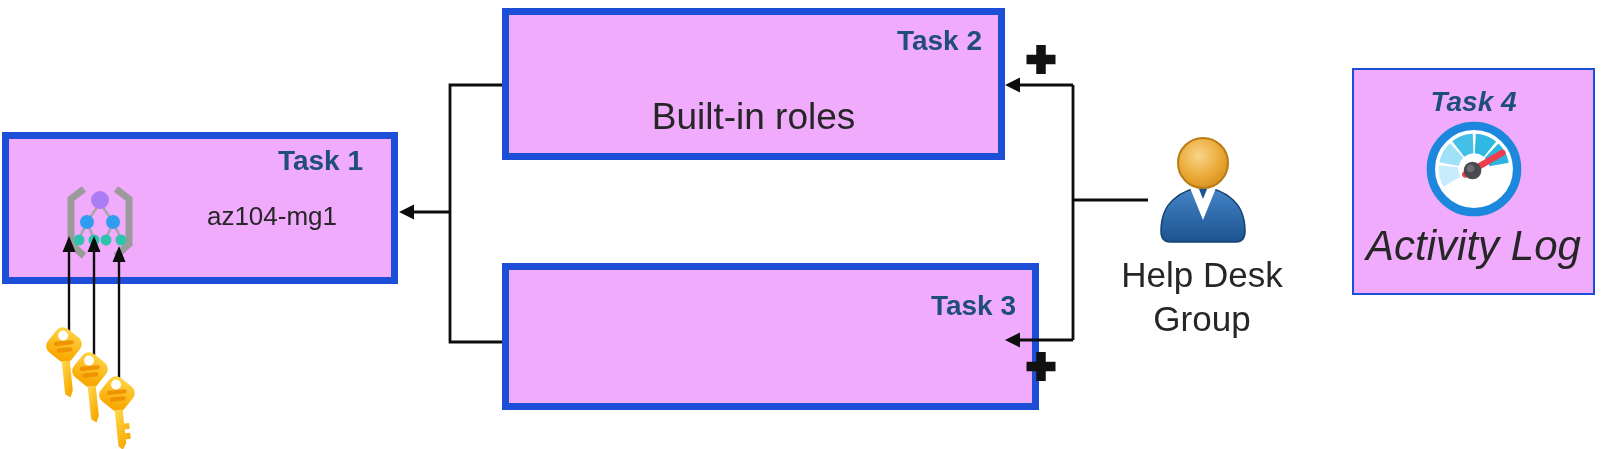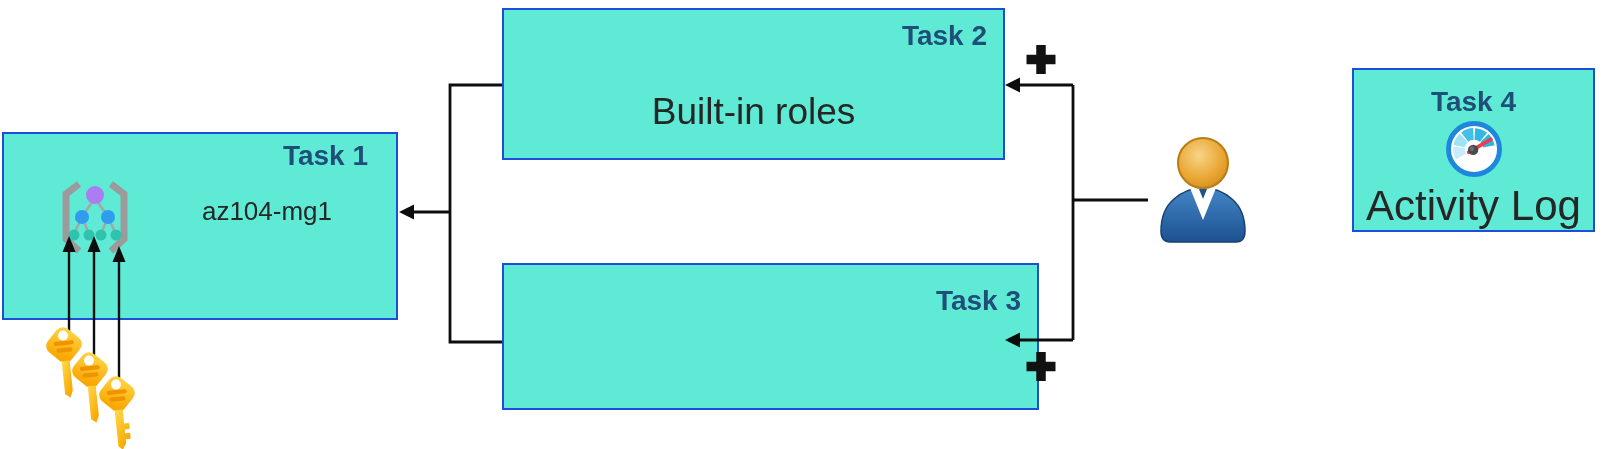--- a/index.html
+++ b/index.html
@@ -1,51 +1,51 @@
 <!DOCTYPE html>
 <html><head>
 <meta charset="utf-8">
 <style>
   html,body{margin:0;padding:0;background:#ffffff;}
   .canvas{
     position:relative;width:1606px;height:449px;background:#ffffff;
     font-family:"Liberation Sans",sans-serif;overflow:hidden;
   }
   .box{
-    position:absolute;background:#5eead4;border:2px solid #1d4ed8;
+    position:absolute;background:#f0abfc;border:7px solid #1d4ed8;
     box-sizing:border-box;
   }
   .task-label{
     position:absolute;font-weight:bold;font-size:28px;color:#1f4e79;
     white-space:nowrap;letter-spacing:0px;
   }
   .body-text{color:#262626;}
   .box-lines{
     position:absolute;left:0;right:0;text-align:center;
     font-size:37px;line-height:43px;color:#262626;
   }
   
-  .task1{left:2px;top:132px;width:396px;height:188px;}
+  .task1{left:2px;top:132px;width:396px;height:152px;}
   .task1 .task-label{top:6px;right:28px;}
   .mg-icon{position:absolute;left:52px;top:44px;width:78px;height:82px;}
   .mg-name{
     position:absolute;left:138px;top:62px;width:250px;text-align:center;
     font-size:26px;color:#262626;
   }
   
   .task2{left:502px;top:8px;width:503px;height:152px;}
   .task2 .task-label{top:10px;right:16px;}
   .task2 .box-lines{top:36px;margin-top:44px;}
   
   .task3{left:502px;top:263px;width:537px;height:147px;text-decoration:underline;}
   .task3 .task-label{top:20px;right:16px;}
   .task3 .box-lines{top:40px;}
   
-  .task4{left:1352px;top:68px;width:243px;height:164px;border-width:2px;
-    display:flex;flex-direction:column;align-items:center;}
+  .task4{left:1352px;top:68px;width:243px;height:227px;border-width:2px;
+    display:flex;flex-direction:column;align-items:center;font-style:italic;}
   .task4 .task-label{position:static;margin-top:16px;}
   .gauge-icon{width:98px;height:98px;margin-top:2px;}
   .task4-name{font-size:42px;color:#262626;margin-top:4px;white-space:nowrap;}
   
   .person-icon{position:absolute;left:1156px;top:136px;width:94px;height:110px;}
   .person-label{
     position:absolute;left:1096px;top:253px;width:212px;text-align:center;
     font-size:35px;line-height:44px;color:#262626;
   }
   
@@ -114,20 +114,21 @@
         <stop offset="0" stop-color="#f8d488"></stop>
         <stop offset="0.6" stop-color="#eaa835"></stop>
         <stop offset="1" stop-color="#cf8a1a"></stop>
       </radialGradient>
     </defs>
     <path d="M14,106 Q5,106 5,95 Q5,74 18,63 Q29,53 47,51 Q65,53 76,63 Q89,74 89,95 Q89,106 80,106 Z" fill="url(#bodyGrad)" stroke="#17426f" stroke-width="1.5"></path>
     <path d="M34,52 L47,84 L60,52 L52,48 L47,60 L42,48 Z" fill="#ffffff"></path>
     <path d="M43,53 L47,63 L51,53 Z" fill="#1d5290"></path>
     <circle cx="47" cy="27" r="25" fill="url(#headGrad)" stroke="#b97c12" stroke-width="2"></circle>
   </svg>
+  <div class="person-label">Help Desk Group</div>
 
   <svg class="overlay" viewBox="0 0 1606 449">
     <defs>
       <linearGradient id="goldGrad" x1="0" y1="0" x2="0.4" y2="1">
         <stop offset="0" stop-color="#ffd94e"></stop>
         <stop offset="1" stop-color="#f9a800"></stop>
       </linearGradient>
       <g id="keyPlain">
         <rect x="-15" y="-15" width="30" height="30" rx="8" transform="rotate(45)" fill="url(#goldGrad)"></rect>
         <path d="M-4,16 L4,16 L4,46 L1,53 L-4,49 Z" fill="url(#goldGrad)"></path>

